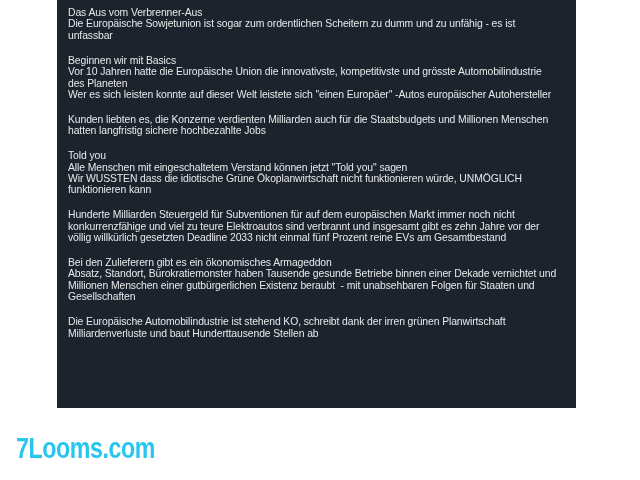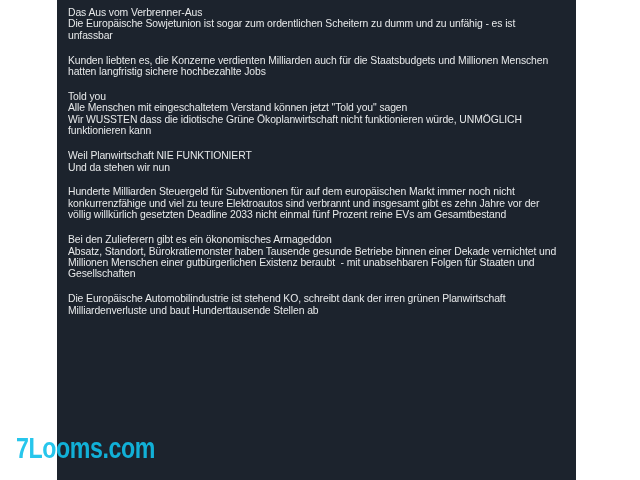--- a/index.html
+++ b/index.html
@@ -13,21 +13,21 @@
     width: 640px;
     height: 480px;
     background: var(--page-bg, #ffffff);
     overflow: hidden;
   }
   .post-panel {
     position: absolute;
     left: 57px;
     top: 0;
     width: 519px;
-    height: 480px;
+    height: 408px;
     background: var(--panel-bg, #1c232d);
     color: var(--text-color, #e7e9ea);
     box-sizing: border-box;
     padding: 7px 12px 0 11px;
     overflow: hidden;
   }
   .post-panel p {
     margin: 0 0 13.5px 0;
     font-size: 10.4px;
     line-height: 11.4px;
@@ -50,28 +50,30 @@
   }
 </style>
 </head>
 <body>
 
 <div class="canvas">
   <div class="post-panel">
     <p>Das Aus vom Verbrenner-Aus
 Die Europäische Sowjetunion ist sogar zum ordentlichen Scheitern zu dumm und zu unfähig - es ist
 unfassbar</p>
+    <p>Beginnen wir mit Basics
+Vor 10 Jahren hatte die Europäische Union die innovativste, kompetitivste und grösste Automobilindustrie
+des Planeten
+Wer es sich leisten konnte auf dieser Welt leistete sich "einen Europäer" -Autos europäischer Autohersteller</p>
     <p>Kunden liebten es, die Konzerne verdienten Milliarden auch für die Staatsbudgets und Millionen Menschen
 hatten langfristig sichere hochbezahlte Jobs</p>
     <p>Told you
 Alle Menschen mit eingeschaltetem Verstand können jetzt "Told you" sagen
 Wir WUSSTEN dass die idiotische Grüne Ökoplanwirtschaft nicht funktionieren würde, UNMÖGLICH
 funktionieren kann</p>
-    <p>Weil Planwirtschaft NIE FUNKTIONIERT
-Und da stehen wir nun</p>
     <p>Hunderte Milliarden Steuergeld für Subventionen für auf dem europäischen Markt immer noch nicht
 konkurrenzfähige und viel zu teure Elektroautos sind verbrannt und insgesamt gibt es zehn Jahre vor der
 völlig willkürlich gesetzten Deadline 2033 nicht einmal fünf Prozent reine EVs am Gesamtbestand</p>
     <p>Bei den Zulieferern gibt es ein ökonomisches Armageddon
 Absatz, Standort, Bürokratiemonster haben Tausende gesunde Betriebe binnen einer Dekade vernichtet und
 Millionen Menschen einer gutbürgerlichen Existenz beraubt  - mit unabsehbaren Folgen für Staaten und
 Gesellschaften</p>
     <p>Die Europäische Automobilindustrie ist stehend KO, schreibt dank der irren grünen Planwirtschaft
 Milliardenverluste und baut Hunderttausende Stellen ab</p>
   </div>

